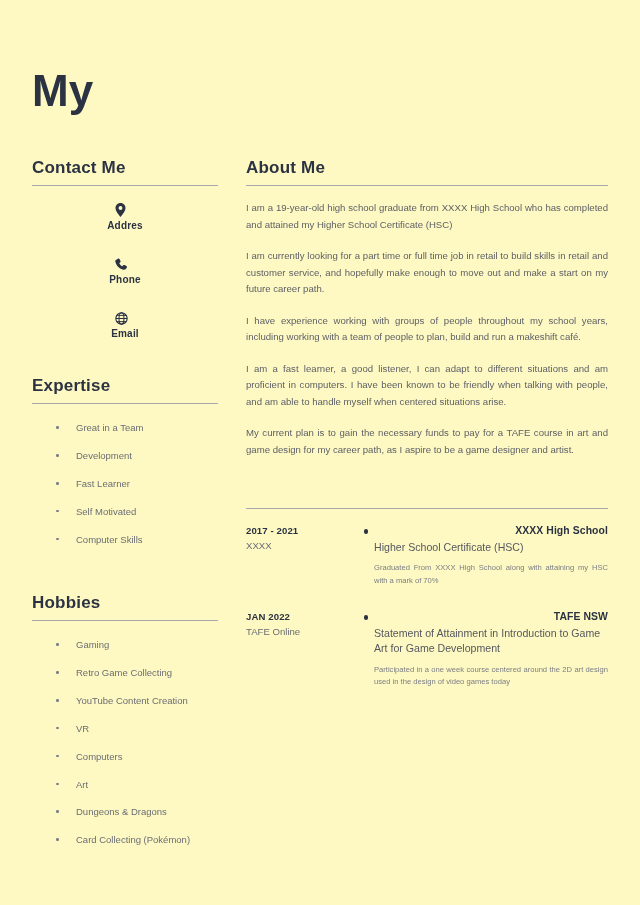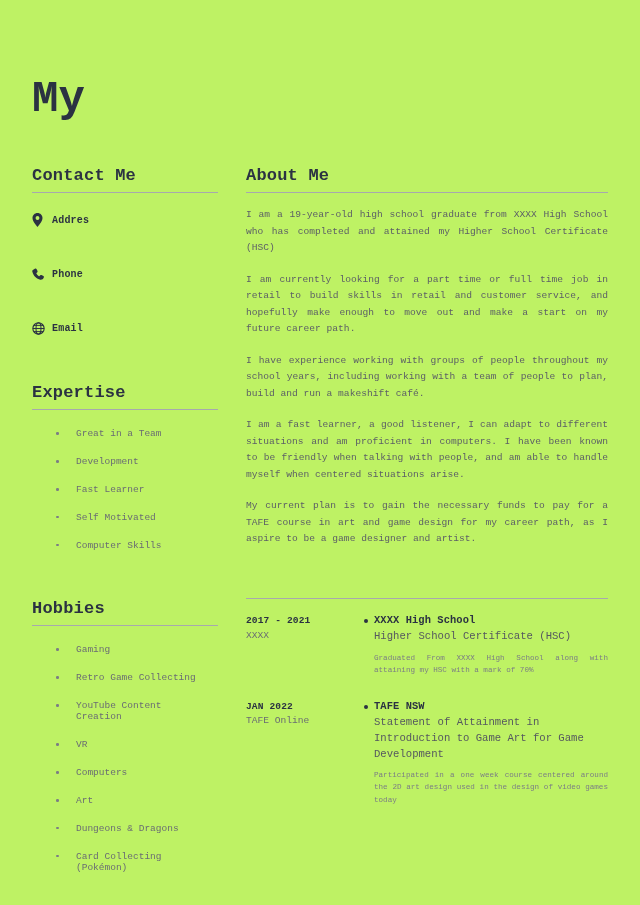--- a/index.html
+++ b/index.html
@@ -11,24 +11,23 @@
     width: 640px;
     height: 905px;
     font-family: "Liberation Sans", sans-serif;
     color: #55585f;
     -webkit-font-smoothing: antialiased;
   }
   .page {
     position: relative;
     width: 640px;
     height: 905px;
-    background: #bef264;
+    background: #fef9c3;
     box-sizing: border-box;
-    padding: 16px 32px;
-    font-family: Liberation Mono, monospace;
+    padding: 8px 32px;
   }
 
   
   .masthead {
     padding-top: 60px;
     padding-bottom: 44px;
   }
   .name-first {
     font-size: 44px;
     font-weight: bold;
@@ -73,20 +72,21 @@
     width: 100%;
     margin-bottom: 14px;
   }
 
   
   .contact-row {
     display: flex;
     align-items: center;
     height: 26px;
     margin-bottom: 28px;
+    flex-direction: column;
   }
   .contact-row:last-child { margin-bottom: 8px; }
   .contact-icon {
     width: 20px;
     flex: 0 0 20px;
     display: flex;
     align-items: center;
     justify-content: flex-start;
     color: #2b3242;
   }
@@ -172,20 +172,21 @@
     border-radius: 50%;
     background: #2b3242;
   }
   .edu-body { flex: 1 1 auto; }
   .edu-title {
     font-size: 10.4px;
     font-weight: bold;
     color: #2b3242;
     line-height: 1.5;
     letter-spacing: 0.1px;
+    text-align: right;
   }
   .edu-subtitle {
     font-size: 10.6px;
     color: #55585f;
     line-height: 1.48;
     margin-top: 1px;
   }
   .edu-desc {
     font-size: 7.6px;
     color: #7b7e84;

